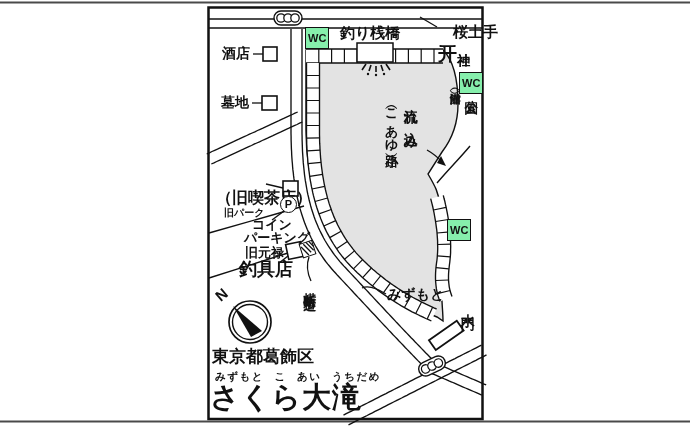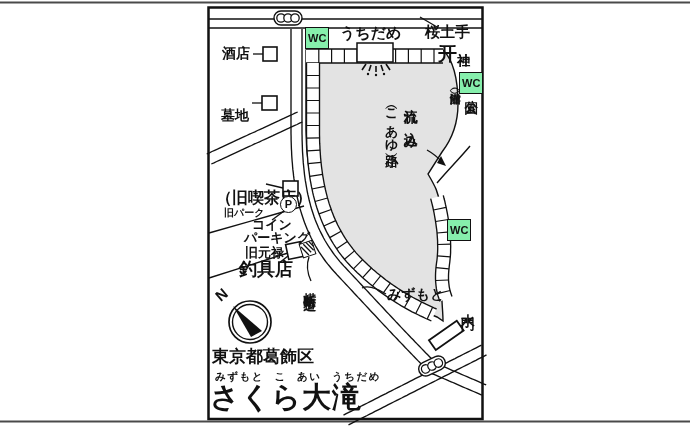--- a/index.html
+++ b/index.html
@@ -121,35 +121,35 @@
       <path d="M386,294 Q370,284 362,288"></path>
       <path d="M309,257 Q305,268 311,281"></path>
     </g>
       <g>
       <path d="M427,150 Q436,155 443,163" fill="none" stroke="#111" stroke-width="1.4"></path>
       <polygon points="446,166 437,163 441,156" fill="#111"></polygon>
     </g>
       <rect x="208.5" y="7.5" width="274" height="411.5" fill="none" stroke="#111" stroke-width="2.5"></rect>
     </svg>
 
-  <div class="lbl" style="left:425px;top:24px;font-size:15px;">桜土手</div>
+  <div class="lbl" style="left:453px;top:24px;font-size:15px;">桜土手</div>
   <div class="wc" style="left:305px;top:27px;">WC</div>
-  <div class="lbl" style="left:340px;top:25px;font-size:15px;">うちだめ</div>
+  <div class="lbl" style="left:340px;top:25px;font-size:15px;">釣り桟橋</div>
 
   <div class="torii" style="left:438px;top:44px;">开</div>
   <div class="lbl v" style="left:457px;top:42px;font-size:13px;">神社</div>
   <div class="wc" style="left:459px;top:72px;">WC</div>
   <div class="lbl v" style="left:464px;top:89px;font-size:13.5px;letter-spacing:2px;">公園</div>
   <div class="lbl v" style="left:449px;top:84px;font-size:11px;">（旧洋館）</div>
 
   <div class="lbl v" style="left:404px;top:97px;font-size:14px;letter-spacing:4px;">流れ込み</div>
   <div class="lbl v" style="left:385px;top:100px;font-size:13px;">（こあゆ小路）</div>
 
   <div class="lbl" style="left:222px;top:46px;font-size:14px;">酒店</div>
-  <div class="lbl" style="left:221px;top:95px;font-size:14px;margin-top:13px;">墓地</div>
+  <div class="lbl" style="left:221px;top:95px;font-size:14px;">墓地</div>
 
   <div class="lbl" style="left:224px;top:176px;font-size:10px;margin-top:32px;">旧パーク</div>
   <div class="lbl" style="left:216px;top:190px;font-size:16px;">（旧喫茶店）</div>
 
   <div class="pbadge" style="left:280px;top:196px;">P</div>
   <div class="lbl" style="left:252px;top:218px;font-size:13px;">コイン</div>
   <div class="lbl" style="left:244px;top:231px;font-size:13px;">パーキング</div>
 
   <div class="lbl" style="left:245px;top:246px;font-size:13px;">旧元禄</div>
   <div class="lbl" style="left:239px;top:260px;font-size:18px;">釣具店</div>

